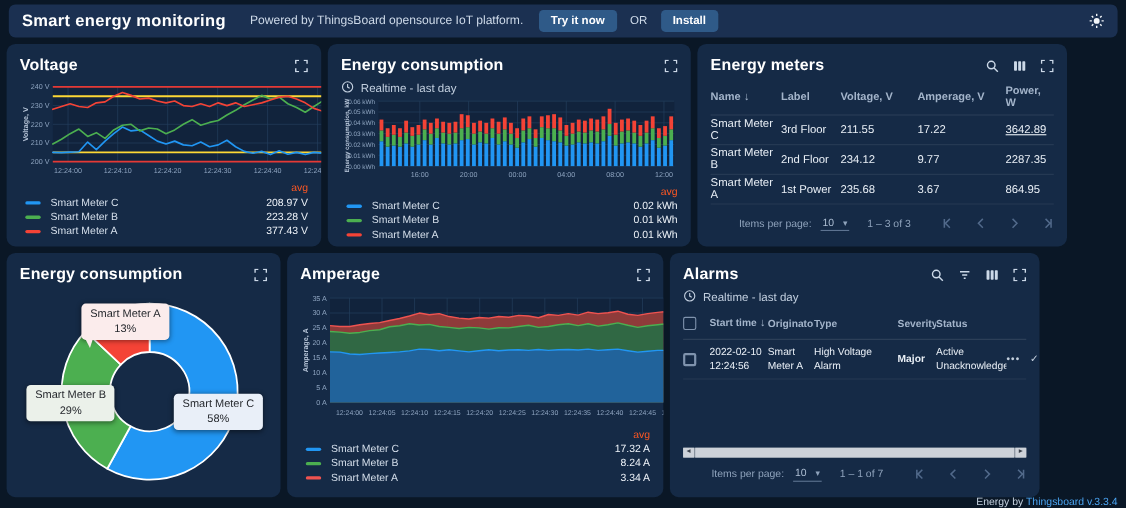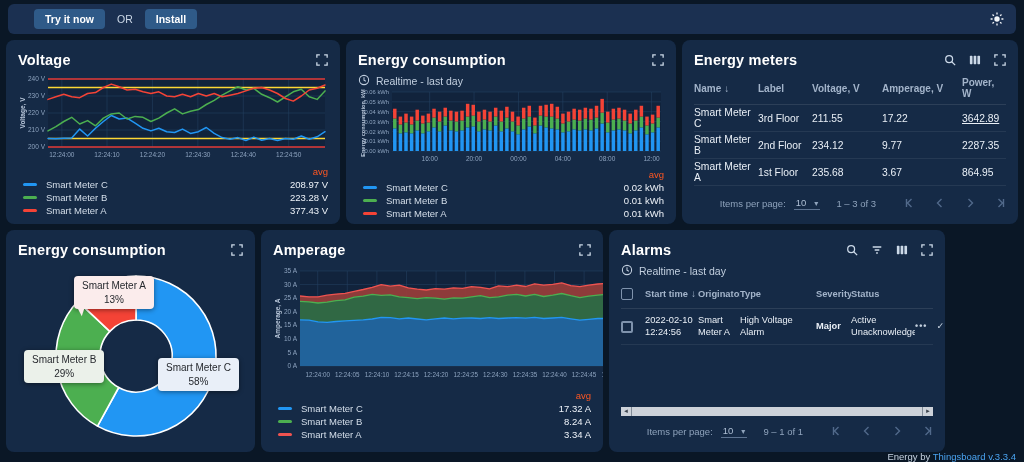--- a/index.html
+++ b/index.html
@@ -62,37 +62,39 @@
   
   .powered { position:absolute; right:8px; bottom:0; font-size:9.5px; color:#c6d2e0; }
   .plink { color:#4aa3f0; cursor:pointer; }
 </style>
 </head>
 <body>
 
 <div class="page">
 
   <header class="topbar">
+    <span class="h-title">Smart energy monitoring</span>
+    <span class="h-sub">Powered by ThingsBoard opensource IoT platform.</span>
     <button class="hbtn">Try it now</button>
     <span class="h-or">OR</span>
     <button class="hbtn">Install</button>
     <span class="flex1"></span>
     <span class="sun">
       <svg width="14" height="14" viewBox="0 0 14 14">
           <circle cx="7" cy="7" r="2.7" fill="currentColor"></circle>
           <g stroke="currentColor" stroke-width="1.3">
             <path d="M7 .6v2M7 11.4v2M.6 7h2M11.4 7h2M2.5 2.5l1.4 1.4M10.1 10.1l1.4 1.4M11.5 2.5l-1.4 1.4M3.9 10.1l-1.4 1.4"></path>
           </g>
         </svg>
     </span>
   </header>
 
   <div class="row row1">
 
-    <section class="card" style="width:334px">
+    <section class="card" style="width:286px">
       <div class="whead">
         <span class="wtitle">Voltage</span>
         <span class="wicons">
             <span class="icon">
               <svg width="12" height="12" viewBox="0 0 14 14">
                 <path d="M1 4.5V1h3.5M9.5 1H13v3.5M13 9.5V13H9.5M4.5 13H1V9.5" fill="none" stroke="currentColor" stroke-width="1.5"></path>
               </svg>
             </span>
           </span>
       </div>
@@ -404,21 +406,21 @@
           </div>
           <div class="tbl-row mrow">
             <span class="cell" style="width: 64px; flex: 0 0 auto;">Smart Meter B</span>
             <span class="cell" style="width: 54px; flex: 0 0 auto;">2nd Floor</span>
             <span class="cell" style="width: 70px; flex: 0 0 auto;">234.12</span>
             <span class="cell" style="width: 80px; flex: 0 0 auto;">9.77</span>
             <span class="cell" style="flex: 1 1 0%;">2287.35</span>
           </div>
           <div class="tbl-row mrow">
             <span class="cell" style="width: 64px; flex: 0 0 auto;">Smart Meter A</span>
-            <span class="cell" style="width: 54px; flex: 0 0 auto;">1st Floor</span>
+            <span class="cell" style="width: 54px; flex: 0 0 auto;">1st Power</span>
             <span class="cell" style="width: 70px; flex: 0 0 auto;">235.68</span>
             <span class="cell" style="width: 80px; flex: 0 0 auto;">3.67</span>
             <span class="cell" style="flex: 1 1 0%;">864.95</span>
           </div>
         </div>
       <div class="pager" id="meters-pager">
           <span class="pg-label">Items per page:</span>
           <span class="pg-select"><span>10</span><span class="pg-caret">▾</span></span>
           <span class="pg-range">1 – 3 of 3</span>
           <svg viewBox="0 0 12 12" class="pg-nav">
@@ -616,21 +618,21 @@
         </div>
       <span class="flex1"></span>
       <div class="hscroll">
         <span class="sb-btn">◄</span>
         <span class="sb-thumb"></span>
         <span class="sb-btn">►</span>
       </div>
       <div class="pager" id="alarms-pager" style="margin-top:0">
           <span class="pg-label">Items per page:</span>
           <span class="pg-select"><span>10</span><span class="pg-caret">▾</span></span>
-          <span class="pg-range">9 – 1 of 1</span>
+          <span class="pg-range">1 – 1 of 7</span>
           <svg viewBox="0 0 12 12" class="pg-nav">
             <path d="M7.5 2 3.5 6 7.5 10M2.5 2v8" fill="none" stroke="currentColor" stroke-width="1.4"></path>
           </svg>
           <svg viewBox="0 0 12 12" class="pg-nav">
             <path d="M7.5 2 3.5 6 7.5 10" fill="none" stroke="currentColor" stroke-width="1.4"></path>
           </svg>
           <svg viewBox="0 0 12 12" class="pg-nav">
             <path d="M4.5 2 8.5 6 4.5 10" fill="none" stroke="currentColor" stroke-width="1.4"></path>
           </svg>
           <svg viewBox="0 0 12 12" class="pg-nav">

